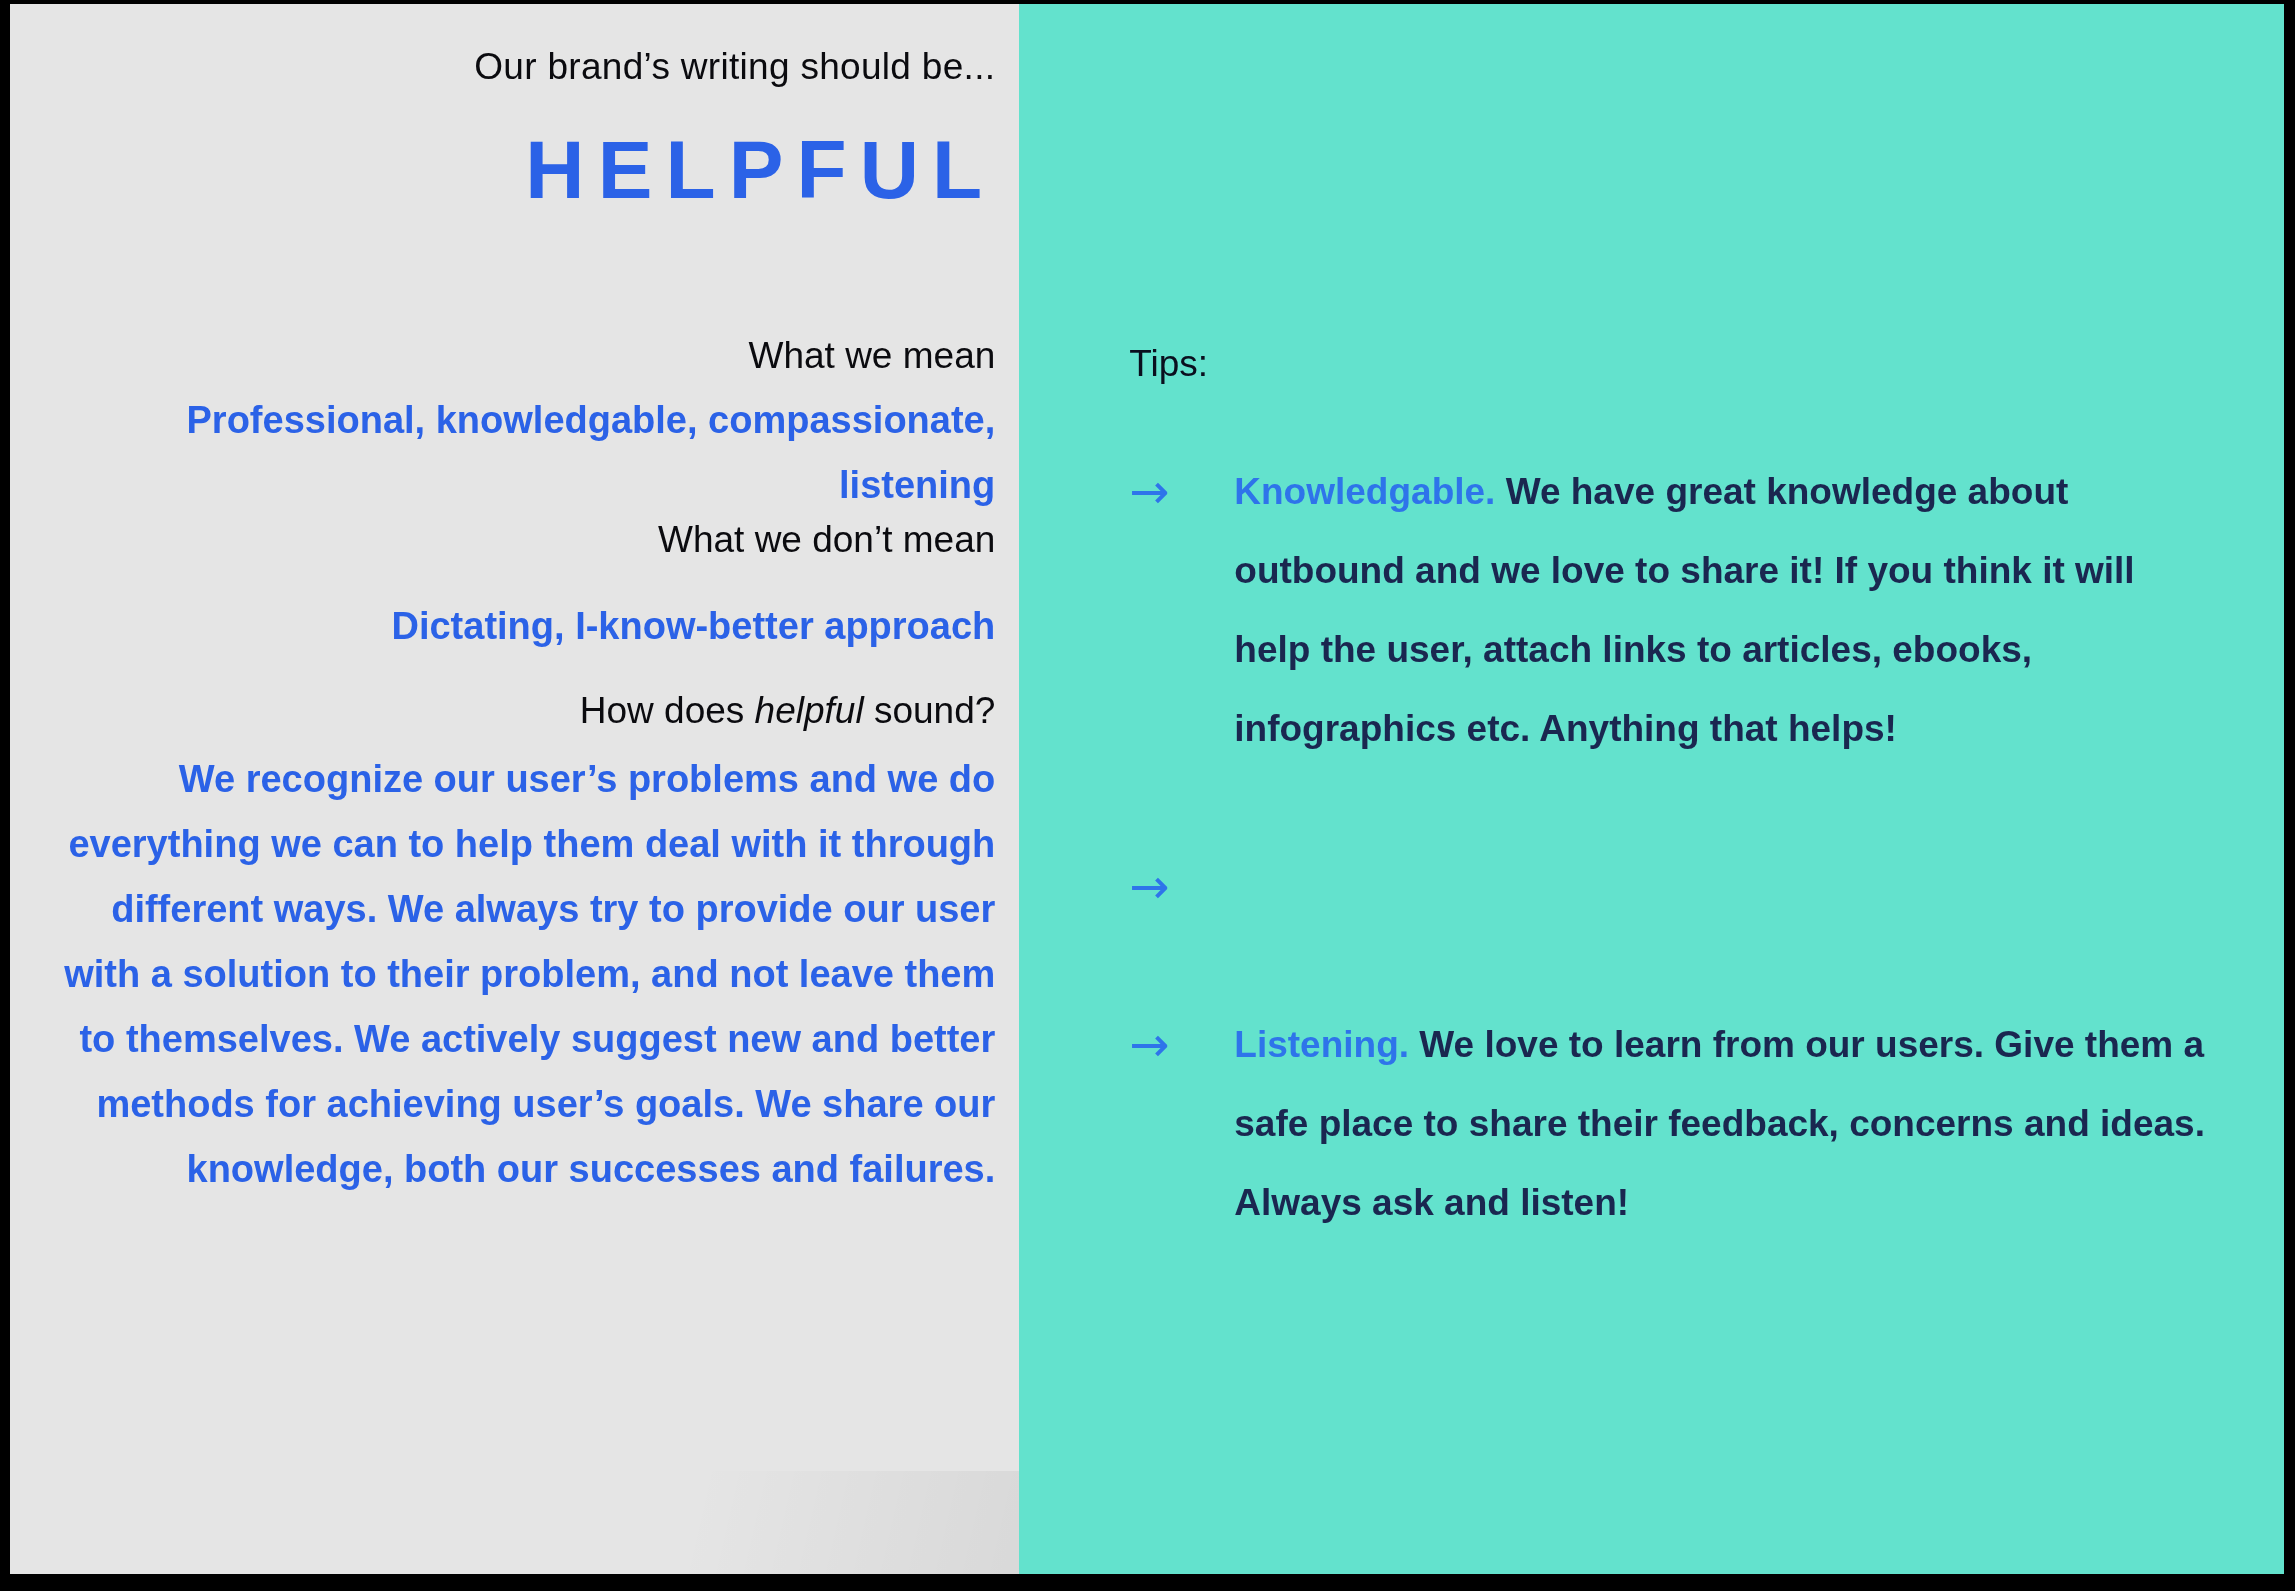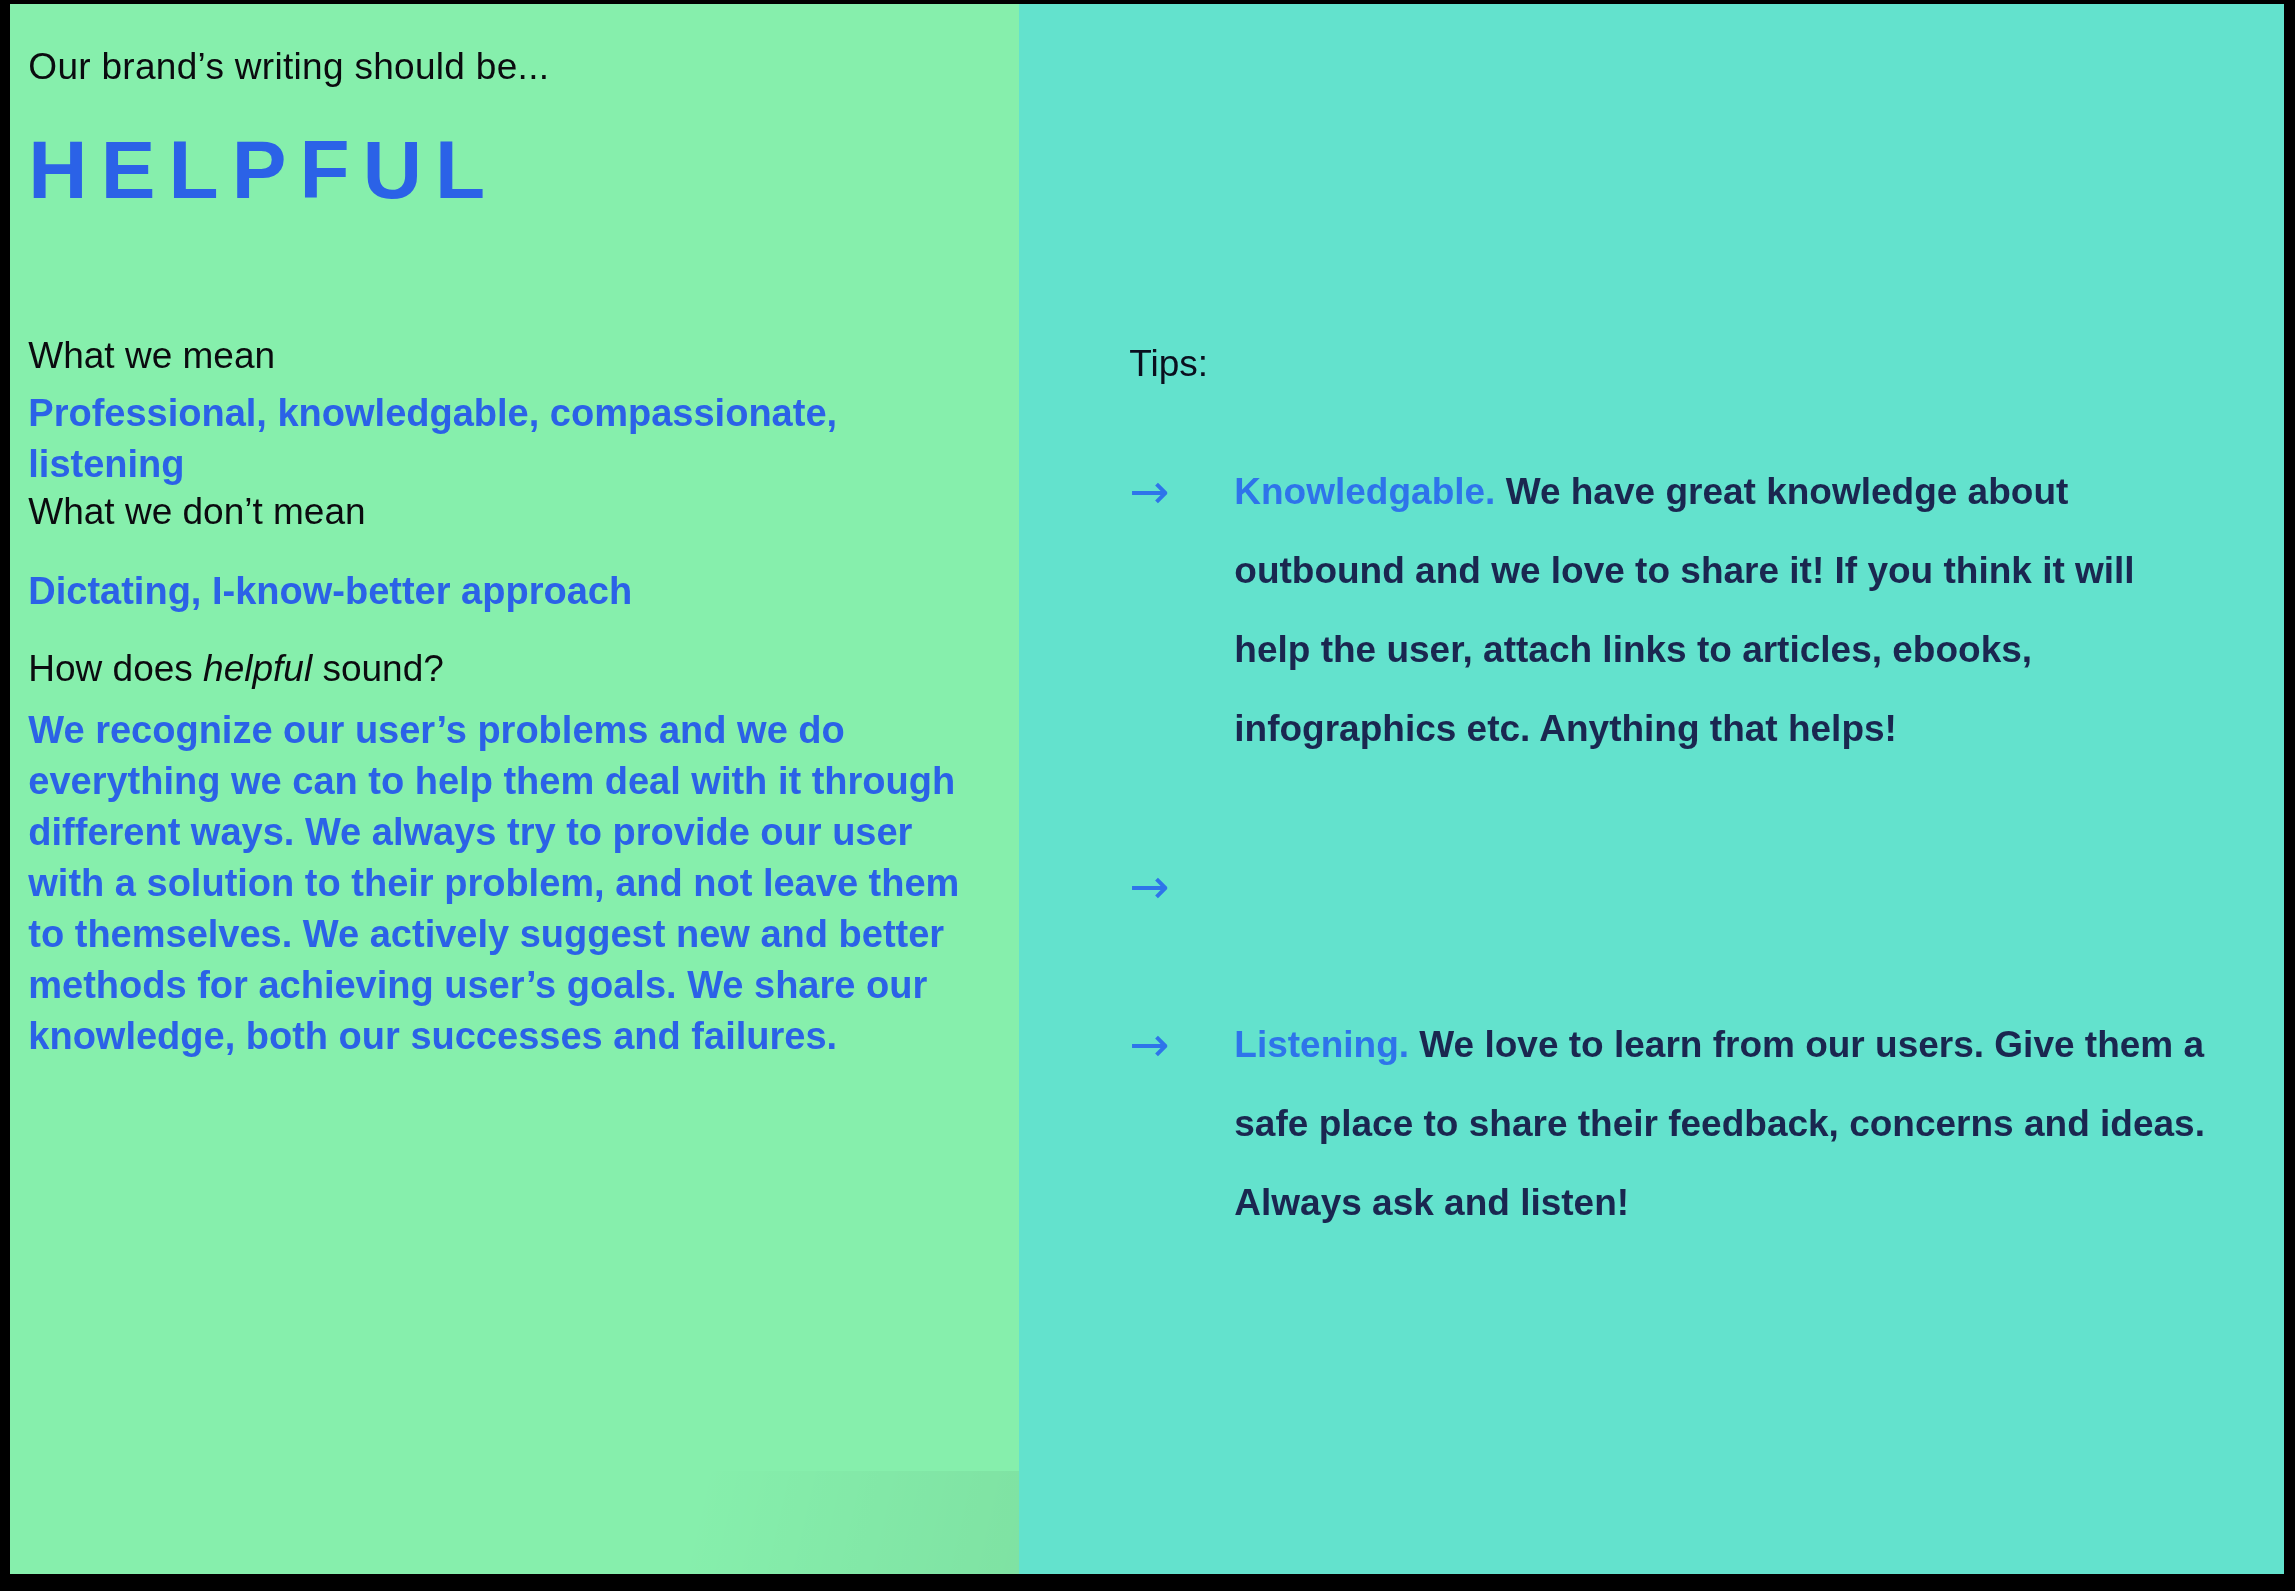--- a/index.html
+++ b/index.html
@@ -21,24 +21,25 @@
     right: 11px;
     bottom: 17px;
     display: flex;
     background: #ffffff;
   }
 
   
   .left-panel {
     width: 1009px;
     flex: 0 0 1009px;
-    background: #86efac;
+    background: #e5e5e5;
     position: relative;
     box-sizing: border-box;
-    padding: 39px 24px 0 18px;
+    padding: 39px 24px 0 34px;
+    text-align: right;
   }
   .intro {
     font-size: 37px;
     line-height: 48px;
     color: #0b0b0f;
     letter-spacing: 0.3px;
   }
   .big-title {
     margin-top: 29px;
     font-size: 82px;
@@ -50,21 +51,21 @@
   .section-heading {
     font-size: 37px;
     line-height: 43px;
     color: #0b0b0f;
   }
   .sec-mean { margin-top: 115px; }
   .sec-dont { }
   .sec-sound { margin-top: 30px; }
   .section-body {
     font-size: 38px;
-    line-height: 51px;
+    line-height: 65px;
     font-weight: 700;
     color: var(--blue, #2b62e7);
     max-width: 951px;
   }
   .body-mean { margin-top: 10.3px; }
   .body-dont { margin-top: 33px; }
   .body-sound { margin-top: 15.4px; }
   .italic { font-style: italic; }
   .left-shadow {
     position: absolute;

